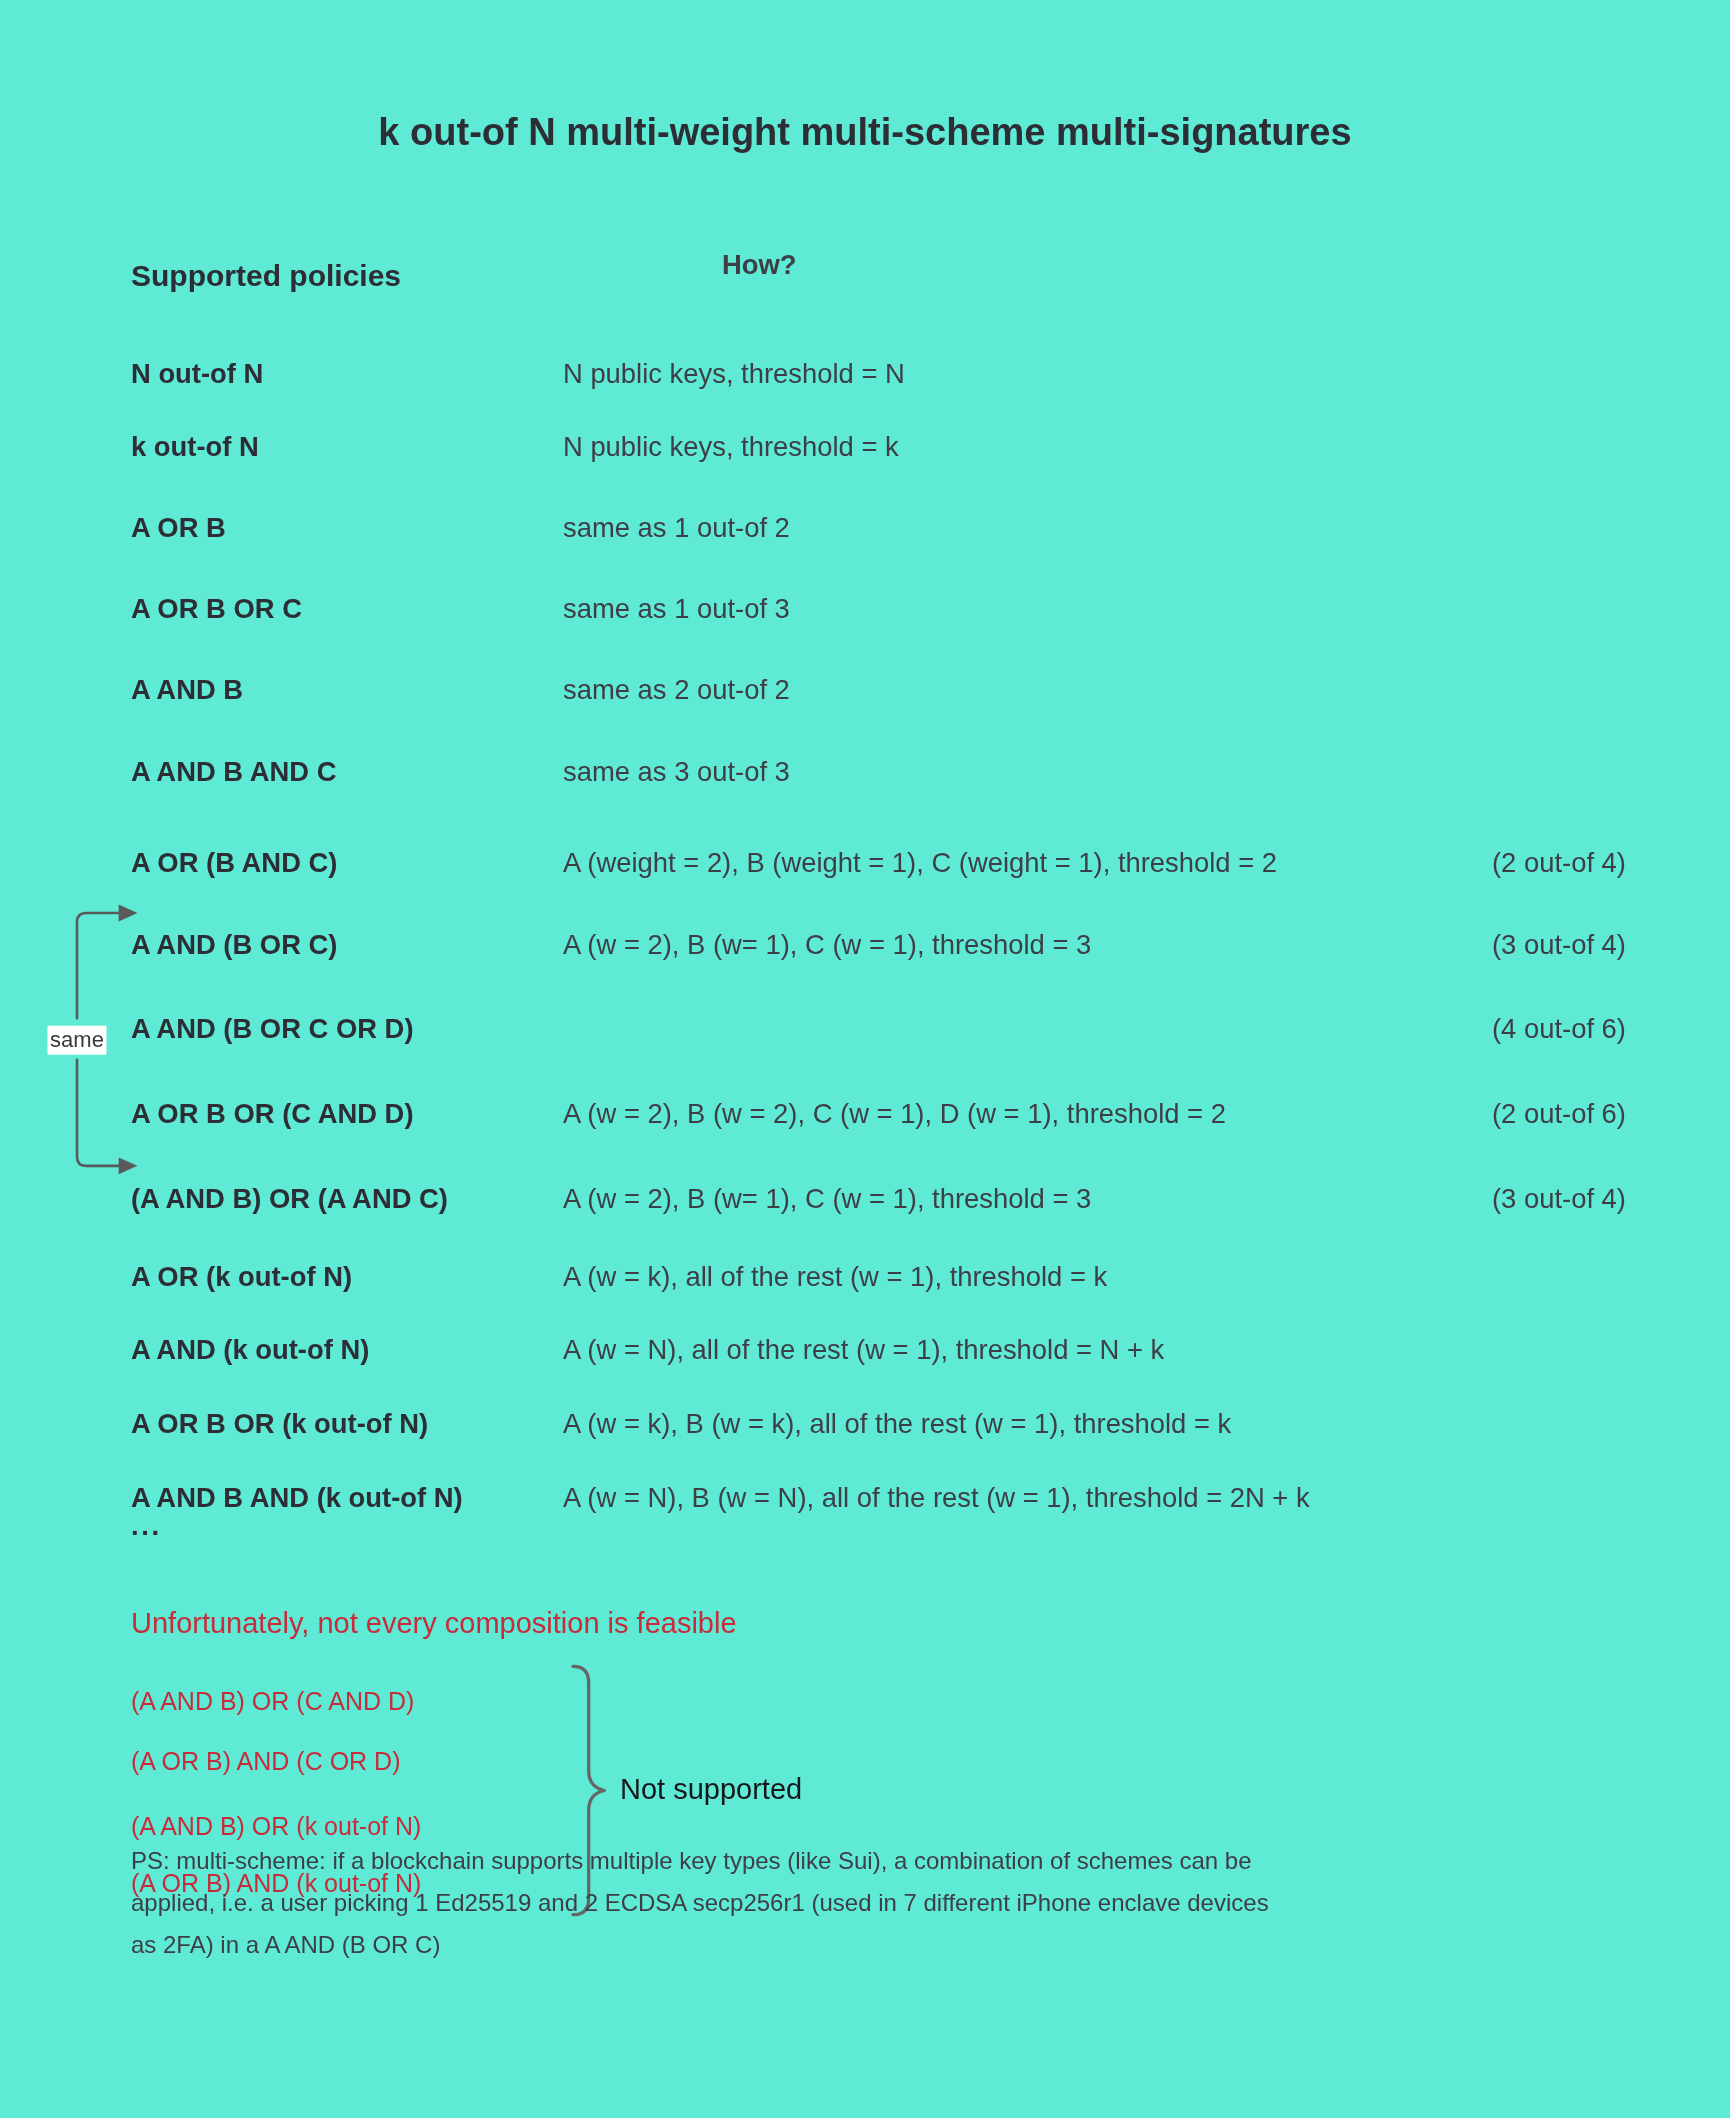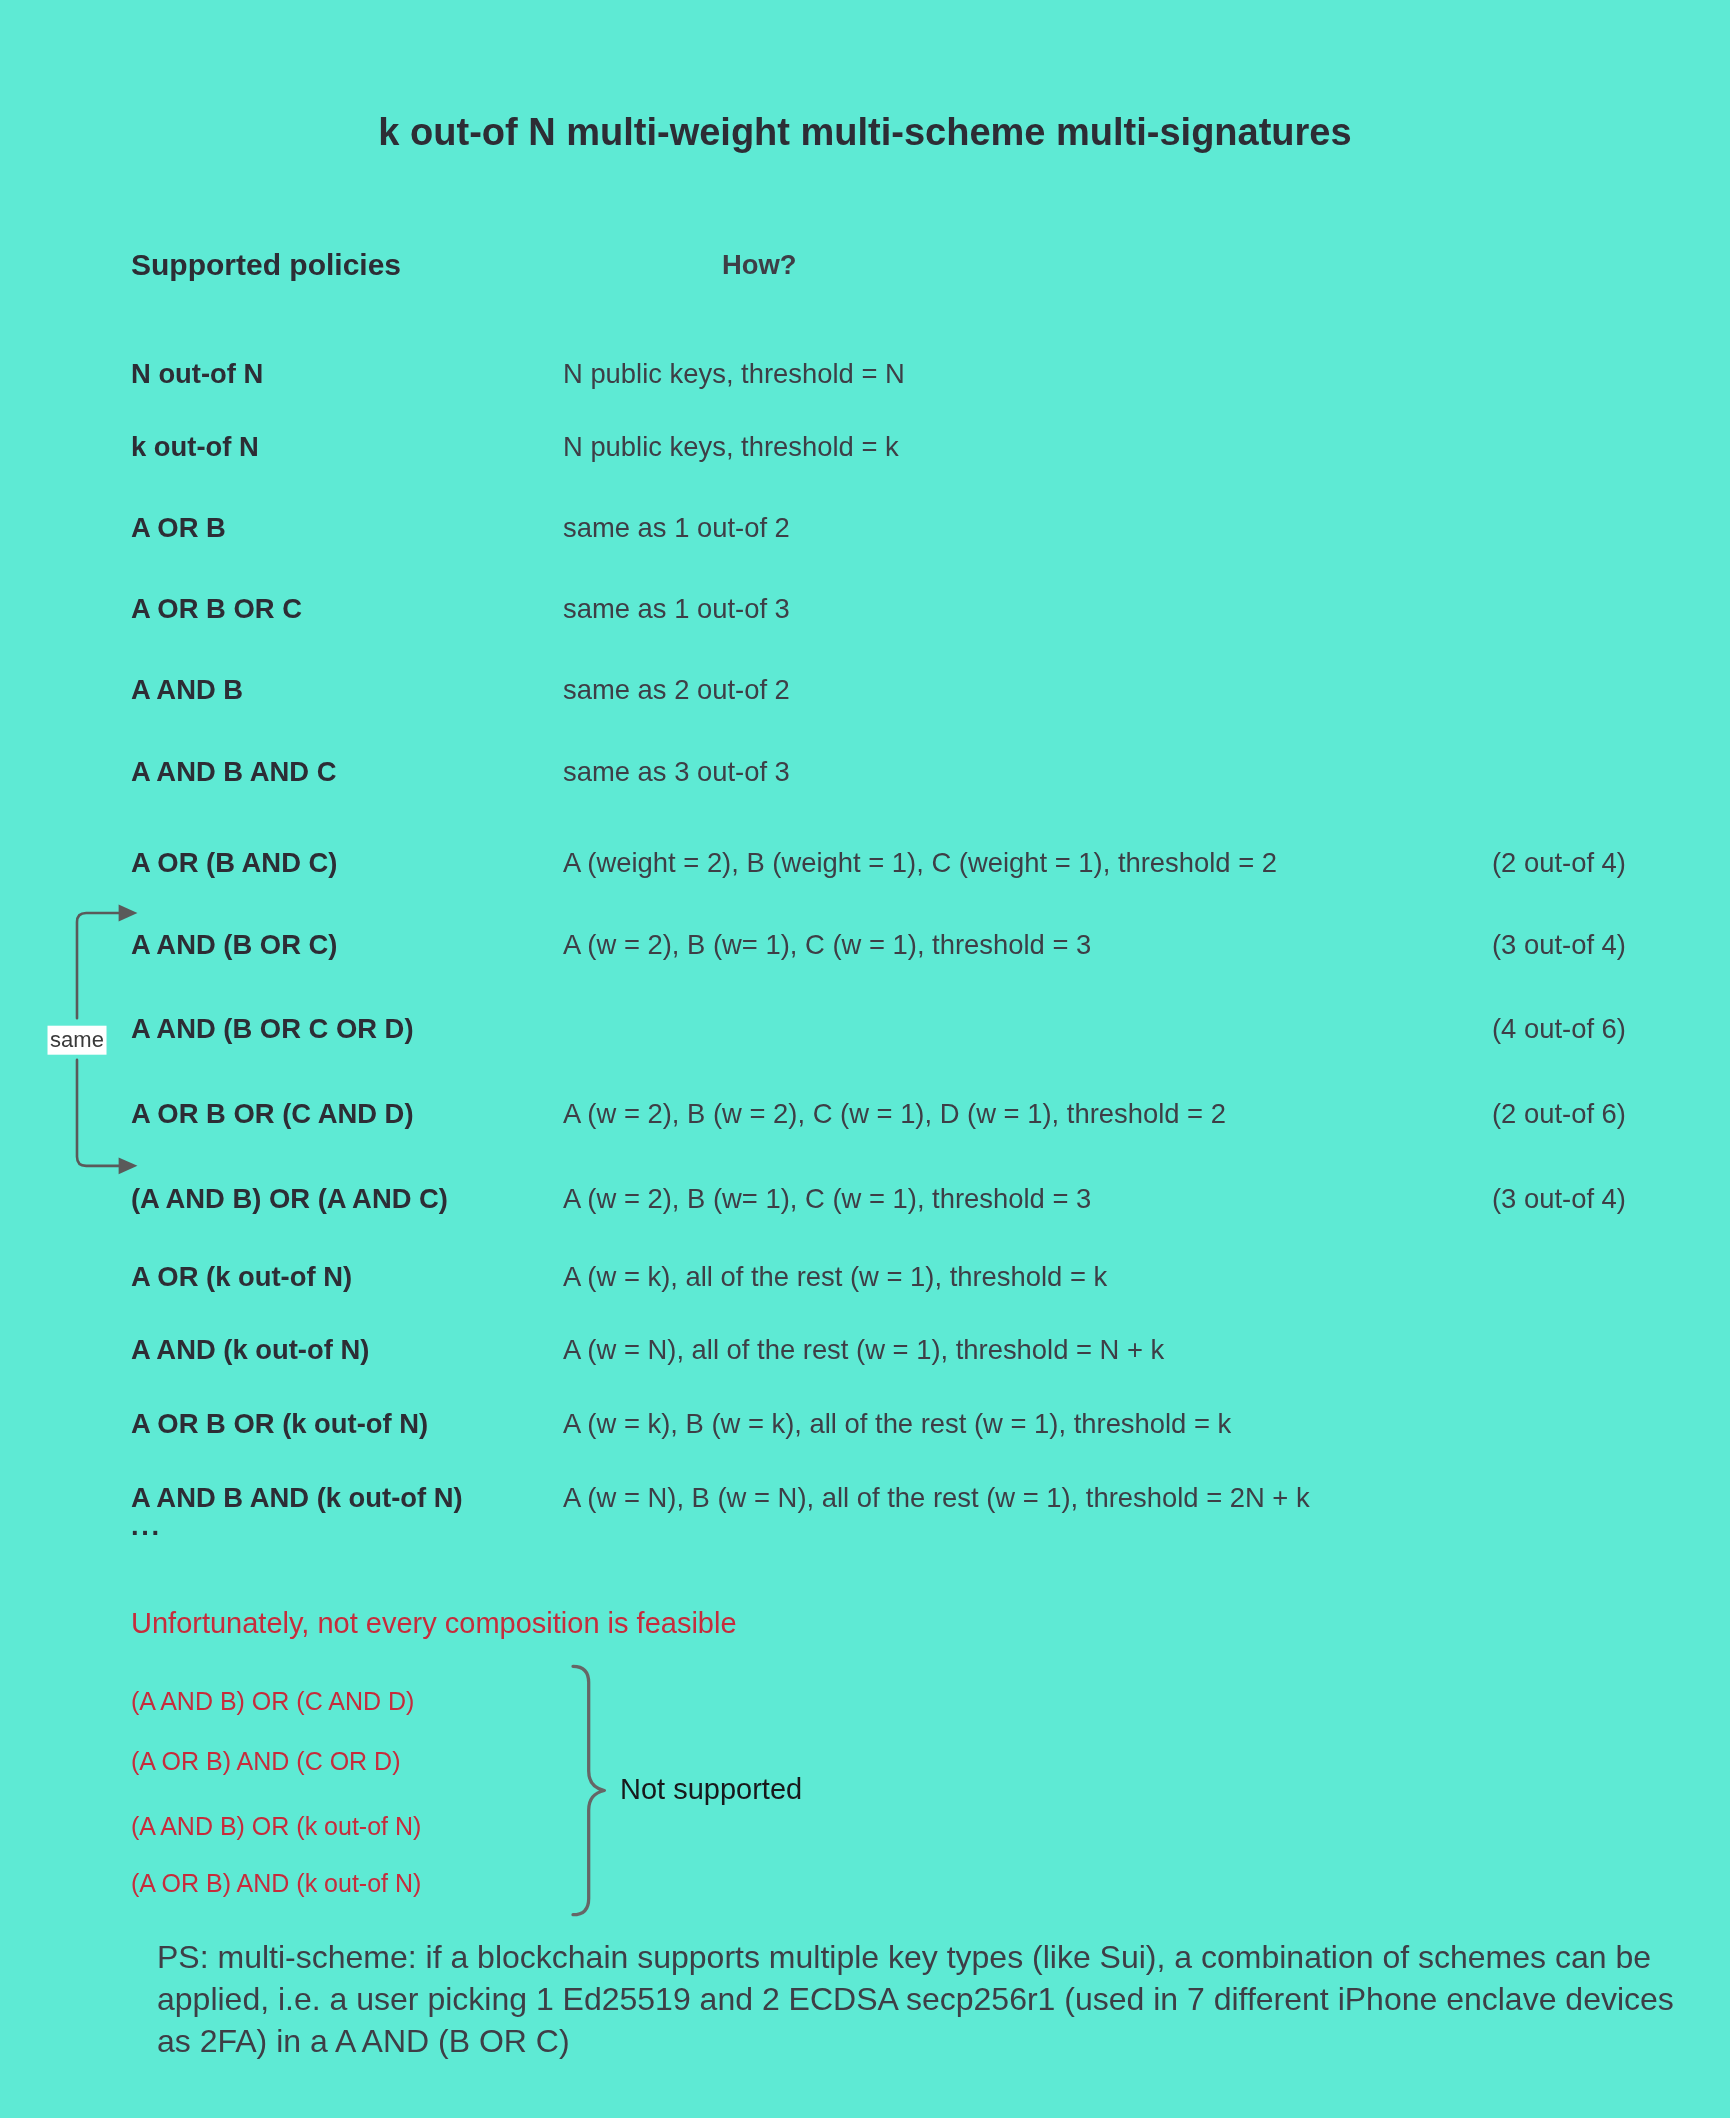--- a/index.html
+++ b/index.html
@@ -16,21 +16,21 @@
     font-family:"Liberation Sans",sans-serif;overflow:hidden;
   }
   .title{
     position:absolute;top:111px;left:0;width:100%;margin:0;
     text-align:center;font-size:38px;font-weight:700;color:var(--ink);
   }
   .col-head{
     position:absolute;top:248px;font-size:30px;font-weight:700;
     color:var(--ink);white-space:nowrap;
   }
-  .col-head.policies{left:131px;}
+  .col-head.policies{left:131px;margin-top:11px;}
   .col-head.how{left:722px;}
   .row{position:absolute;left:0;width:100%;height:34px;margin-top:32px;}
   .policy{
     position:absolute;left:131px;font-size:27.4px;font-weight:700;
     color:var(--ink);white-space:nowrap;line-height:34px;
   }
   .how{
     position:absolute;left:563px;font-size:27.4px;color:var(--body);
     white-space:nowrap;line-height:34px;
   }
@@ -54,22 +54,22 @@
   .red-item{
     position:absolute;left:131px;font-size:25px;color:var(--red);
     white-space:nowrap;line-height:34px;
   }
   .brace-svg{position:absolute;left:569px;top:1663px;}
   .not-supported{
     position:absolute;left:620px;top:1789px;transform:translateY(-50%);
     font-size:29px;color:var(--strong);white-space:nowrap;text-align:center;
   }
   .ps{
-    position:absolute;left:131px;top:1936px;width:1522px;
-    font-size:32px;line-height:42px;color:var(--body);margin-left:26px;
+    position:absolute;left:131px;top:1840px;width:1522px;
+    font-size:24px;line-height:42px;color:var(--body);
   }
   .ps-line{white-space:nowrap;}
 </style>
 </head>
 <body>
 
 <div class="page">
 
   <h1 class="title">k out-of N multi-weight multi-scheme multi-signatures</h1>
 

